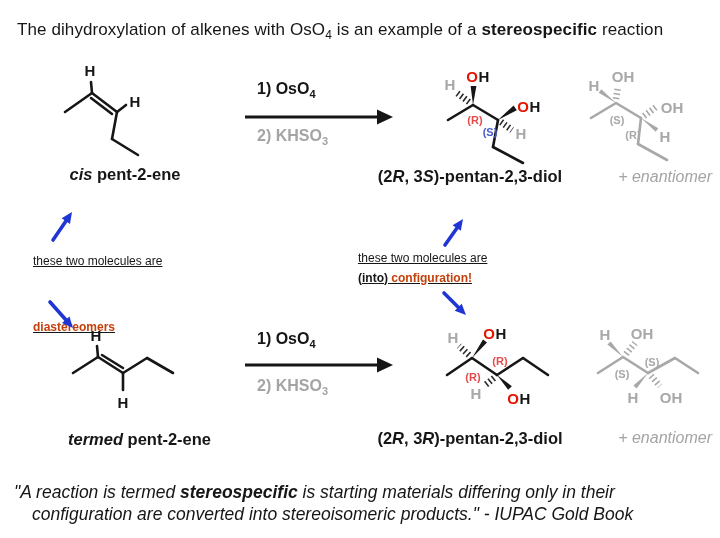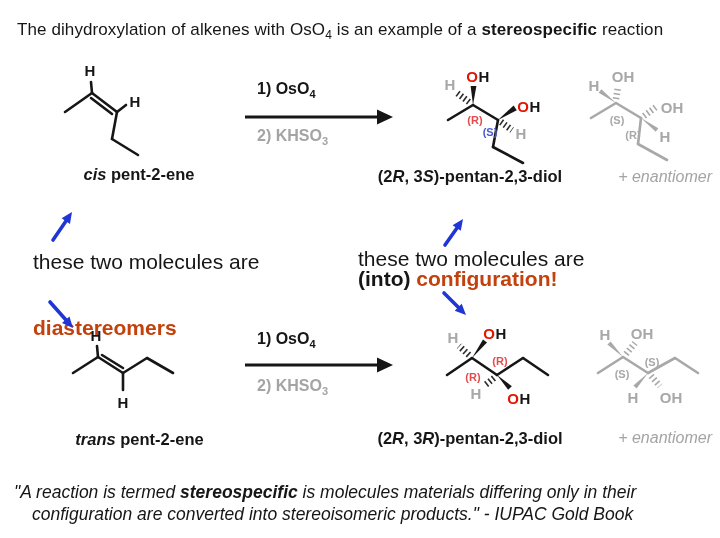--- a/index.html
+++ b/index.html
@@ -11,21 +11,21 @@
   .b { font-weight:bold; }
   .i { font-style:italic; }
   .title { font-size:17px; letter-spacing:0.1px; }
   .title sub { font-size:12px; }
   .cond { font-size:16px; font-weight:bold; }
   .cond sub { font-size:11px; }
   .gray { color:#a4a4a4; }
   .blue { color:#c2410c;margin-top:46px; }
   .mol-label { font-size:16.5px; font-weight:bold; text-align:center; }
   .enant { font-size:16px; font-style:italic; color:#a4a4a4; text-align:right; }
-  .ann { font-size:21px; line-height:19.5px; }
+  .ann { font-size:12px; line-height:19.5px;text-decoration:underline; }
   .quote { font-size:17.5px; font-style:italic; line-height:22px; }
   svg.abs { overflow:visible; }
   svg text { font-family:"Liberation Sans", sans-serif; }
   .bond  { stroke:#161616; stroke-width:2.6; stroke-linecap:round; fill:none; }
   .bondg { stroke:#a8a8a8; stroke-width:2.6; stroke-linecap:round; fill:none; }
   .hash  { stroke:#2a2a2a; stroke-width:6.5; stroke-dasharray:1.6 2.7; fill:none; }
   .hashg { stroke:#a8a8a8; stroke-width:6.5; stroke-dasharray:1.6 2.7; fill:none; }
   .wedge  { fill:#161616; stroke:none; }
   .wedgeg { fill:#a8a8a8; stroke:none; }
   .atom  { font-size:15px; font-weight:bold; fill:#161616; text-anchor:middle; }
@@ -55,21 +55,21 @@
       <line class="bond" x1="42" y1="33" x2="67" y2="52"></line>
       <line class="bond" x1="41" y1="38" x2="62" y2="54"></line>
       <line class="bond" x1="67" y1="52" x2="62" y2="79"></line>
       <line class="bond" x1="62" y1="79" x2="88" y2="95"></line>
       <line class="bond" x1="42" y1="33" x2="41" y2="22"></line>
       <line class="bond" x1="67" y1="52" x2="76" y2="45"></line>
     </g>
     <text class="atom" x="40" y="16">H</text>
     <text class="atom" x="85" y="47">H</text>
   </svg>
-  <div class="abs mol-label nowrap" style="left:64px; top:165px; width:150px;">
+  <div class="abs mol-label nowrap" style="left:50px; top:165px; width:150px;">
     <span class="i">cis</span><span> pent-2-ene</span>
   </div>
 
   <svg class="abs" style="left:243px; top:105px;" width="152" height="24">
     <line class="rxn-line" x1="2" y1="12" x2="136" y2="12"></line>
     <polygon class="rxn-head" points="134,4.5 134,19.5 150,12"></polygon>
   </svg>
   <div class="abs cond nowrap" style="left:257px; top:80px;">
     <span>1) OsO</span><sub>4</sub>
   </div>
@@ -156,21 +156,21 @@
       <line class="bond" x1="52" y1="35" x2="73" y2="48"></line>
       <line class="bond" x1="73" y1="53" x2="97" y2="38"></line>
       <line class="bond" x1="97" y1="38" x2="123" y2="53"></line>
       <line class="bond" x1="48" y1="37" x2="47" y2="26"></line>
       <line class="bond" x1="73" y1="53" x2="73" y2="70"></line>
     </g>
     <text class="atom" x="46" y="21">H</text>
     <text class="atom" x="73" y="88">H</text>
   </svg>
   <div class="abs mol-label nowrap" style="left:52px; top:430px; width:175px;">
-    <span class="i">trans</span><span> pent-2-ene</span>
+    <span class="i">termed</span><span> pent-2-ene</span>
   </div>
 
   <svg class="abs" style="left:243px; top:353px;" width="152" height="24">
     <line class="rxn-line" x1="2" y1="12" x2="136" y2="12"></line>
     <polygon class="rxn-head" points="134,4.5 134,19.5 150,12"></polygon>
   </svg>
   <div class="abs cond nowrap" style="left:257px; top:330px;">
     <span>1) OsO</span><sub>4</sub>
   </div>
   <div class="abs cond gray nowrap" style="left:257px; top:377px;">
@@ -215,17 +215,17 @@
     <text class="atom atomg" x="19" y="16">H</text>
     <text class="atom atomg" x="56" y="15">OH</text>
     <text class="atom atomg" x="47" y="79">H</text>
     <text class="atom atomg" x="85" y="79">OH</text>
     <text class="st stg" x="36" y="54">(S)</text>
     <text class="st stg" x="66" y="42">(S)</text>
   </svg>
   <div class="abs enant nowrap" style="left:592px; top:429px; width:120px;">+ enantiomer</div>
 
   <div class="abs quote" style="left:14px; top:481px; width:702px;">
-    <span>"A reaction is termed </span><span class="b">stereospecific</span><span> is molecules materials differing only in their</span><br>
+    <span>"A reaction is termed </span><span class="b">stereospecific</span><span> is starting materials differing only in their</span><br>
     <span style="margin-left:18px;">configuration are converted into stereoisomeric products." - IUPAC Gold Book</span>
   </div>
 
 </div>
 
 </body></html>

